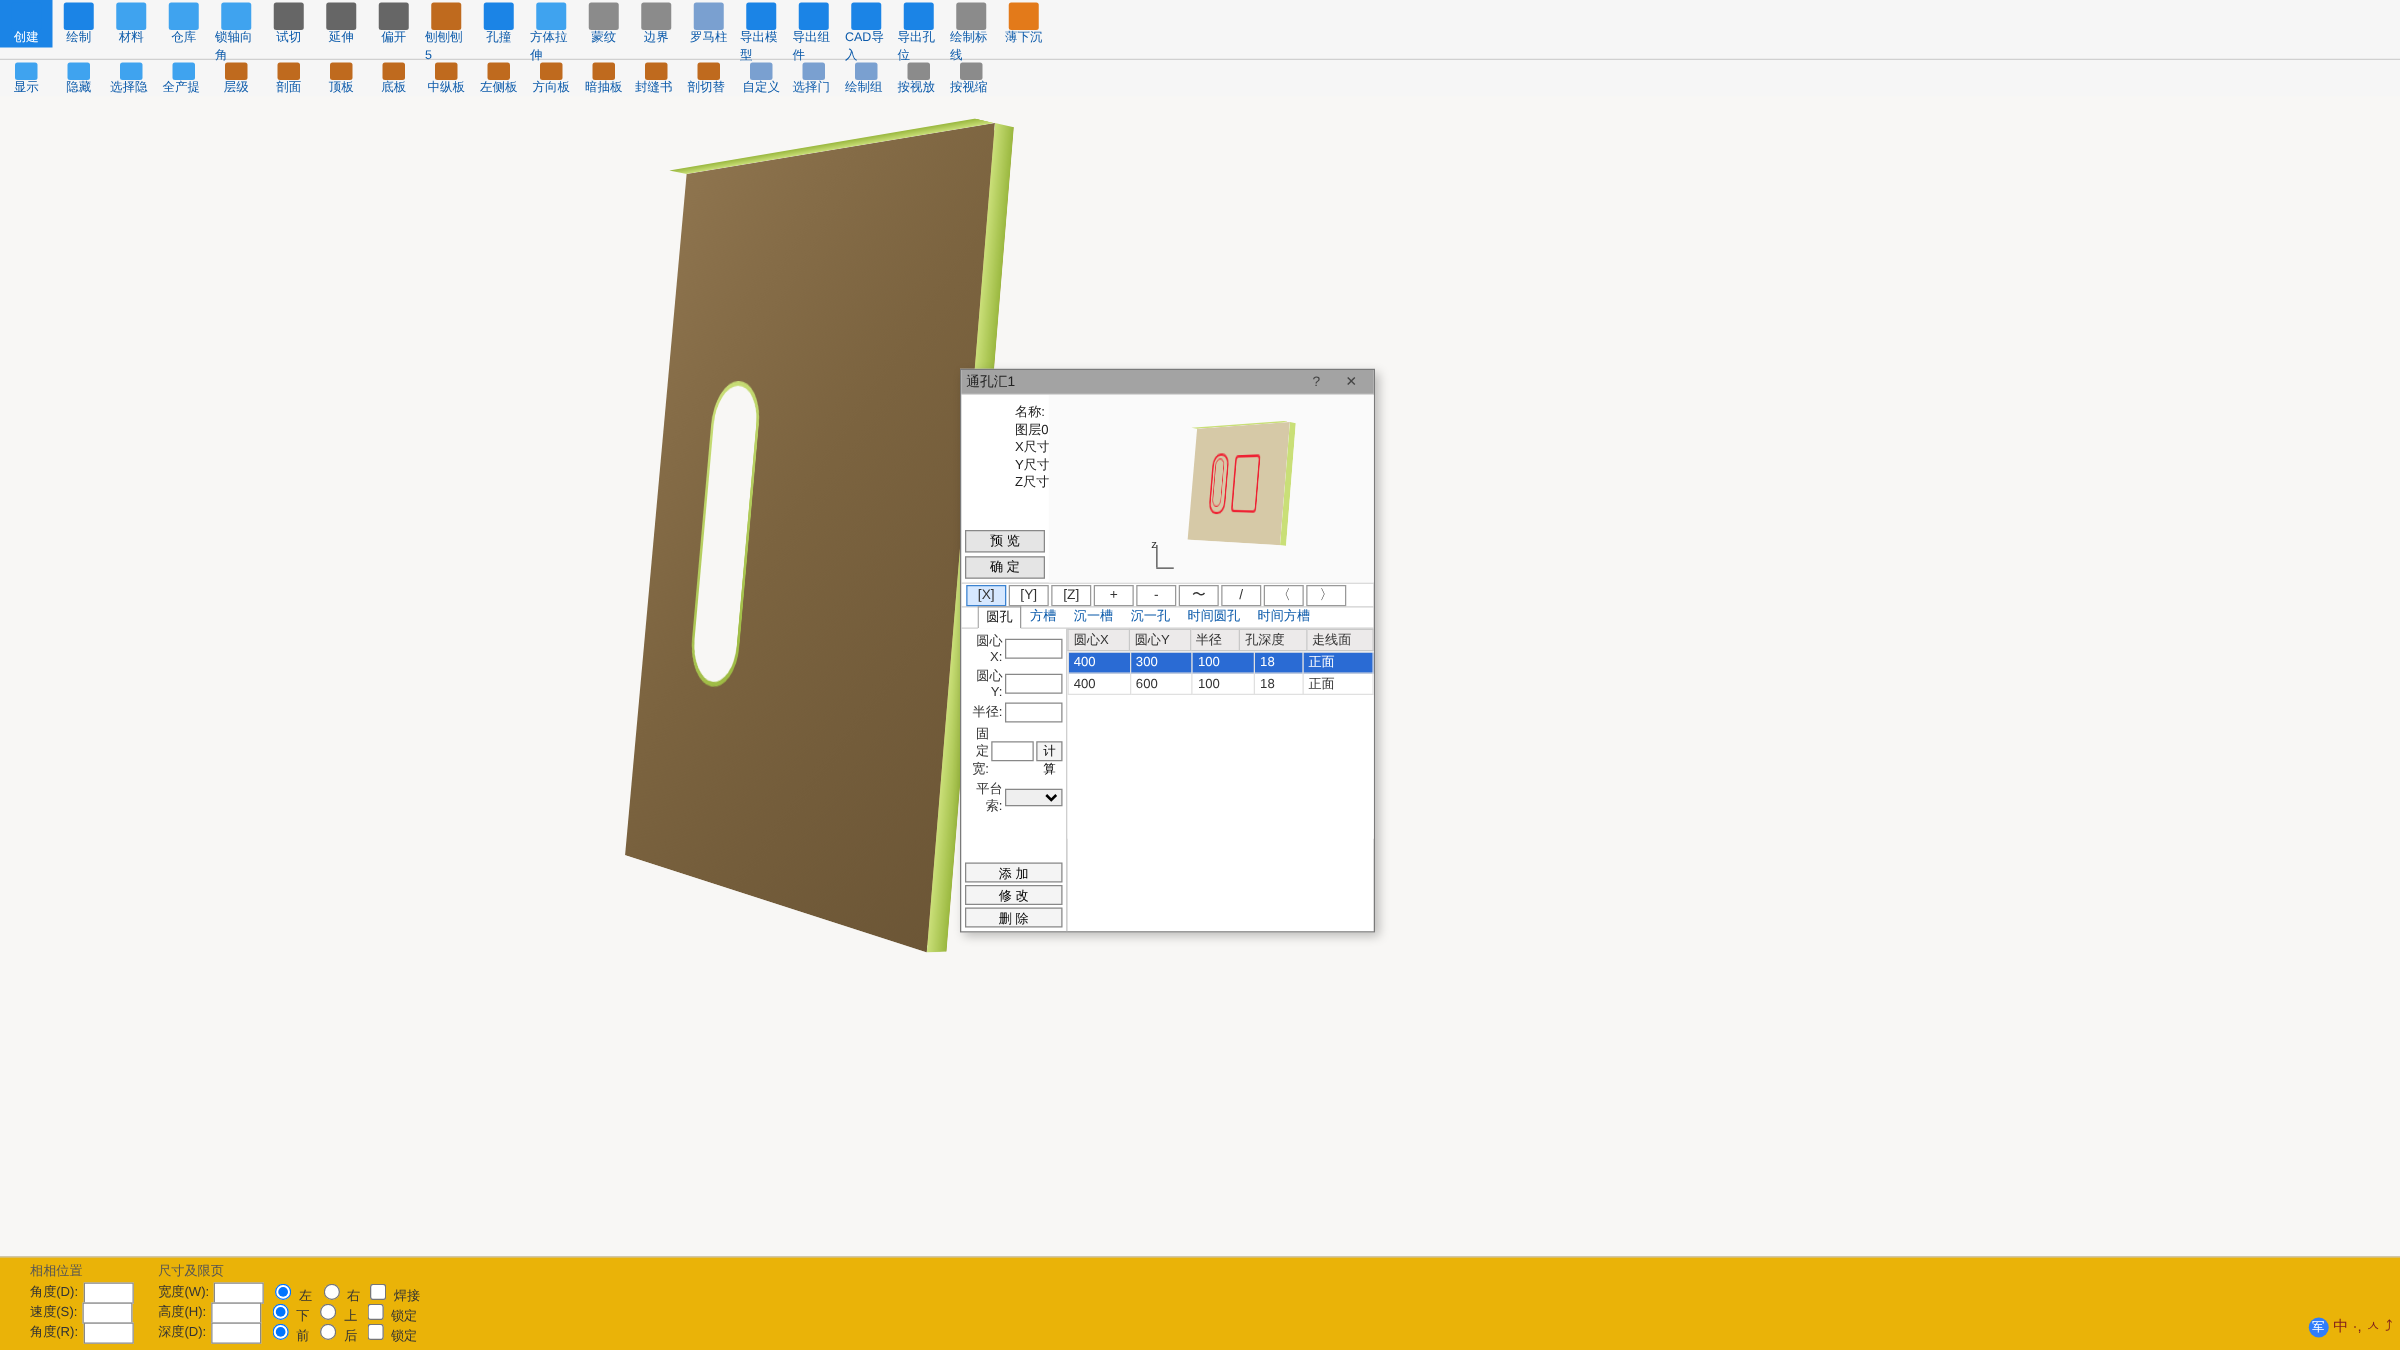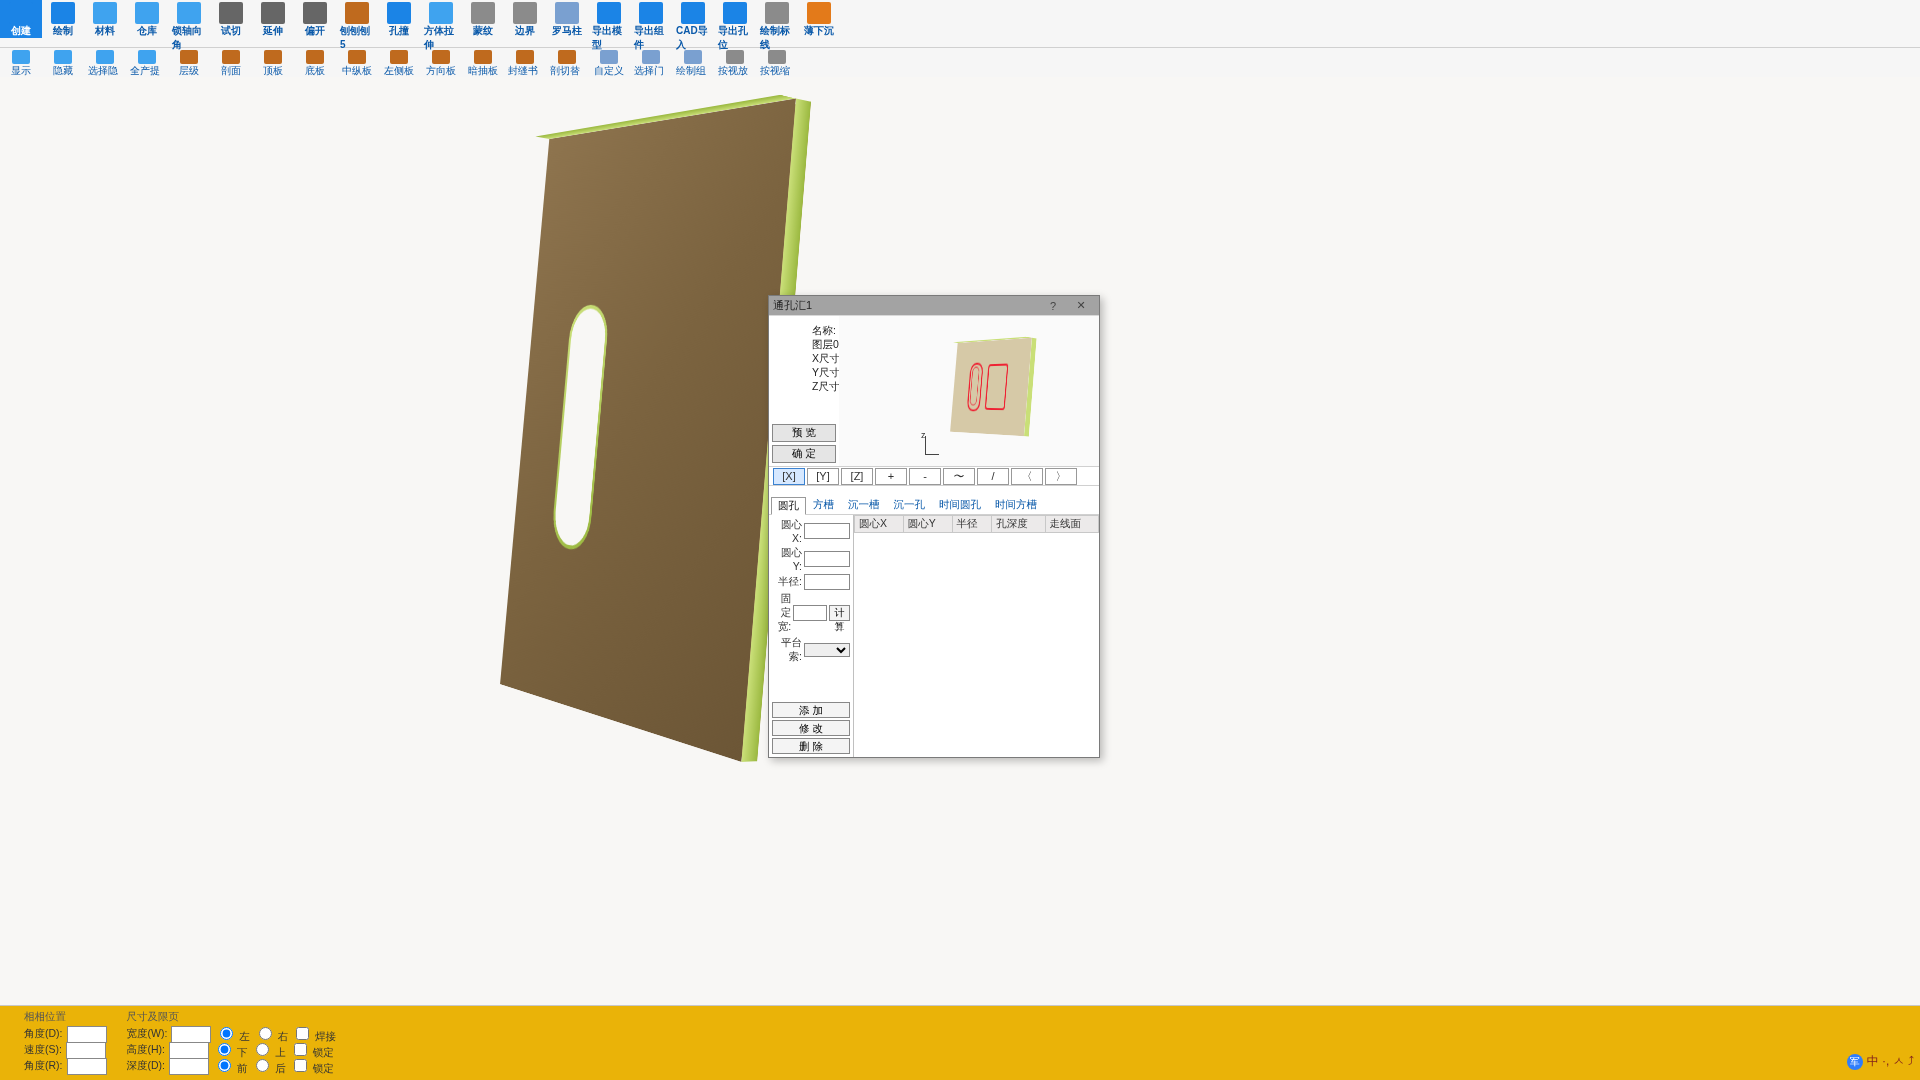--- a/index.html
+++ b/index.html
@@ -1,18 +1,18 @@
 <!DOCTYPE html>
 <html><head>
 <meta charset="utf-8">
 <style>
 html,body{margin:0;padding:0;width:1920px;height:1080px;font-family:"Microsoft YaHei",SimSun,Arial,sans-serif;font-size:11px;color:#333;background:#f0f0f0;overflow:hidden;}
 
 .tb{display:flex;align-items:flex-start;background:#f6f6f6;border-bottom:1px solid #d0d0d0;}
-.tb1{height:47px;font-weight:bold;}
+.tb1{height:47px;}
 .tb2{height:30px;}
 .tb .item{display:flex;flex-direction:column;align-items:center;justify-content:center;padding:2px 4px 0 4px;min-width:28px;cursor:pointer;}
 .tb1 .item{width:34px;}
 .tb1 .ico{width:24px;height:22px;border-radius:2px;}
 .tb1 .lbl{font-size:10px;line-height:14px;color:#0b5aaa;}
 .tb2 .item{width:34px;}
 .tb2 .ico2{width:18px;height:14px;border-radius:2px;}
 .tb2 .lbl{font-size:10px;line-height:14px;color:#0b5aaa;}
 .tb1sel{background:#1b84e6;color:#fff;}
 .tb1sel .lbl{color:#fff;}
@@ -48,21 +48,21 @@
 .pb .hole2{position:absolute;left:56px;top:24px;width:28px;height:42px;border:2px solid #e23;border-radius:4px;}
 .axes{position:absolute;left:76px;bottom:6px;width:24px;height:24px;}
 .axes::before{content:"";position:absolute;left:10px;top:0;width:1px;height:18px;background:#444;}
 .axes::after{content:"";position:absolute;left:10px;top:18px;width:14px;height:1px;background:#444;}
 .axes .z{position:absolute;left:6px;top:-6px;font-size:9px;}
 .dlg .btncol{width:32px;display:flex;flex-direction:column;justify-content:flex-end;gap:3px;padding:3px 3px;}
 .dlg .btncol button{font-size:10.5px;padding:1px 0;border:1px solid #888;background:#e5e5e5;cursor:pointer;}
 .dlg .axrow{height:18px;border-top:1px solid #d0d0d0;border-bottom:1px solid #d0d0d0;display:flex;align-items:center;gap:2px;padding:0 4px;}
 .dlg .axrow .ab{min-width:20px;padding:0 5px;height:15px;line-height:14px;font-size:11px;border:1px solid #999;background:#fff;text-align:center;cursor:pointer;}
 .dlg .axrow .absel{background:#d6e8ff;border-color:#3b82d0;}
-.dlg .tabs{height:28px;display:flex;align-items:flex-end;padding:0 2px;font-size:10.5px;}
+.dlg .tabs{height:16px;display:flex;align-items:flex-end;padding:0 13px;font-size:10.5px;}
 .dlg .tabs .tab{padding:1px 6px;color:#0b5aaa;border:1px solid transparent;cursor:pointer;}
 .dlg .tabs .tab.sel{color:#111;border:1px solid #999;border-bottom:1px solid #fff;background:#fff;position:relative;top:1px;}
 .dlg .lower{display:flex;border-top:1px solid #d0d0d0;}
 .dlg .form{width:78px;padding:3px 3px;display:flex;flex-direction:column;gap:2px;}
 .dlg .form .frow{display:flex;align-items:center;gap:2px;}
 .dlg .form label{width:30px;font-size:10.5px;text-align:right;}
 .dlg .form input,.dlg .form select{flex:1;height:14px;border:1px solid #888;font-size:10.5px;min-width:0;padding:0 2px;}
 .dlg .form .short{width:28px;flex:none;}
 .dlg .form .formbtns{display:flex;flex-direction:column;gap:2px;margin-top:36px;}
 .dlg .form .formbtns button{font-size:10.5px;height:16px;border:1px solid #888;background:#f4f4f4;cursor:pointer;}
@@ -350,20 +350,40 @@
             <thead>
                 <tr id="gridhead">
                   <th>圆心X</th>
                   <th>圆心Y</th>
                   <th>半径</th>
                   <th>孔深度</th>
                   <th>走线面</th>
                 </tr>
               </thead>
           </table>
+          <div class="gridbody">
+            <table>
+                <tbody id="gridbody">
+                  <tr class="sel">
+                    <td>400</td>
+                    <td>300</td>
+                    <td>100</td>
+                    <td>18</td>
+                    <td>正面</td>
+                  </tr>
+                  <tr>
+                    <td>400</td>
+                    <td>600</td>
+                    <td>100</td>
+                    <td>18</td>
+                    <td>正面</td>
+                  </tr>
+                </tbody>
+              </table>
+          </div>
         </div>
       </div>
     </div>
   </div>
 </div>
 
 <div class="bpanel">
   <div class="col">
     <div class="hdr">相相位置</div>
     <div id="bleft">

